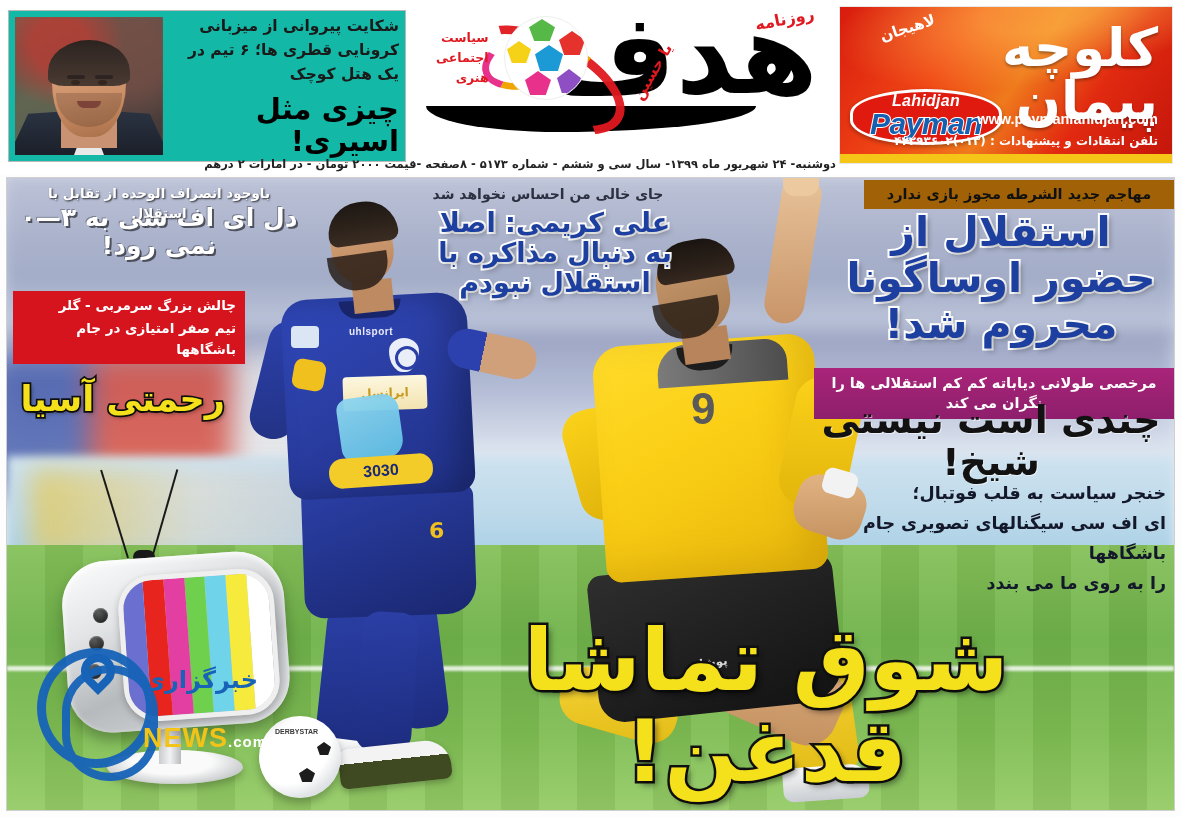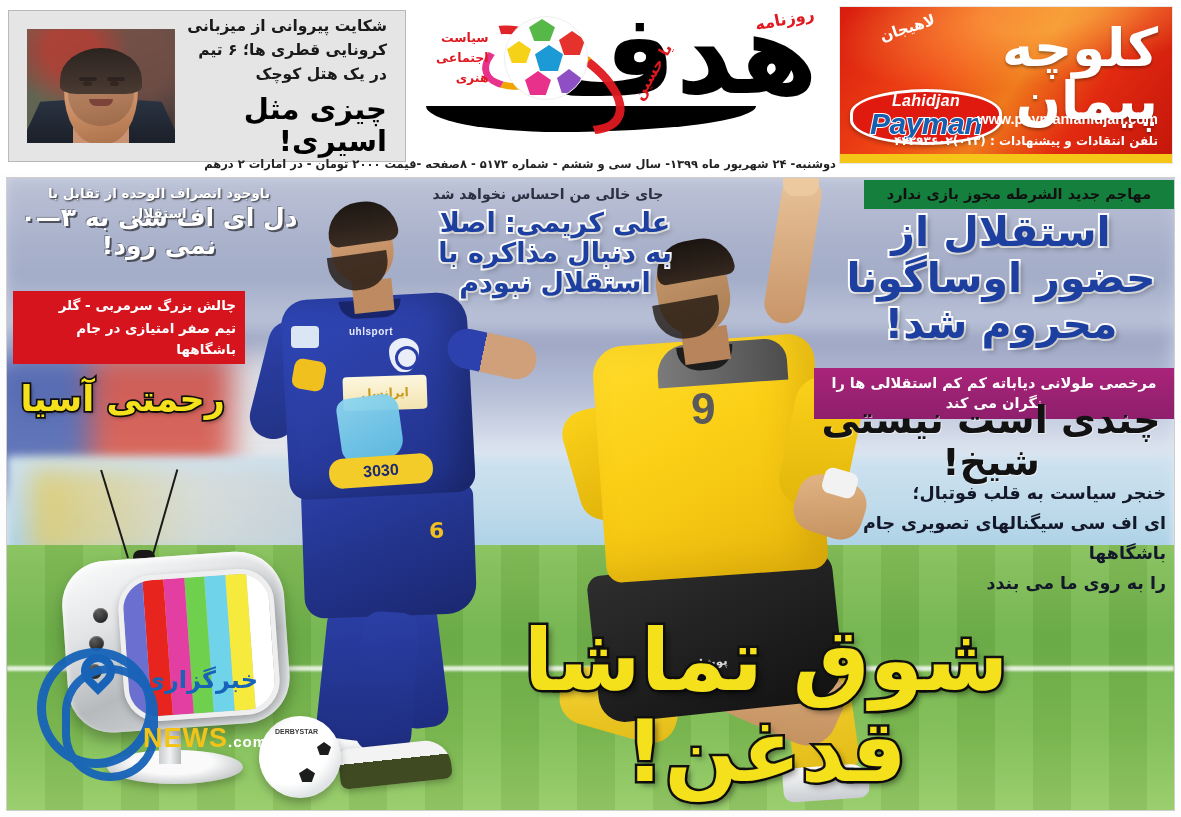--- a/index.html
+++ b/index.html
@@ -17,23 +17,23 @@
 
   
   #masthead{
     position:absolute; left:0; top:0; width:1181px; height:175px;
     background:#ffffff;
   }
 
   
   .promo-box{
     position:absolute; left:8px; top:10px; width:398px; height:152px;
-    background:#e5e5e5; border:1px solid #b9b9b9;
+    background:#14b8a6; border:1px solid #b9b9b9;
     display:flex; flex-direction:row-reverse; align-items:stretch;
-    padding:18px; gap:7px;
+    padding:6px; gap:7px;
   }
   .promo-photo{
     width:148px; flex:0 0 148px; position:relative; overflow:hidden;
     background:#6d5a52;
   }
   .promo-photo .bg{
     position:absolute; inset:0;
     background:
       radial-gradient(circle at 30% 20%, rgba(190,60,50,.75) 0 18%, rgba(0,0,0,0) 42%),
       radial-gradient(circle at 78% 30%, rgba(120,80,70,.7) 0 20%, rgba(0,0,0,0) 45%),
@@ -445,21 +445,21 @@
   }
   .wm-news{
     position:absolute; left:106px; bottom:14px;
     font-size:27px; font-weight:900; color:#f2c41a;
     font-family:"Liberation Sans",sans-serif; letter-spacing:1px;
   }
   .wm-news small{ color:#ffffff; font-size:15px; }
 
   
   .kicker-white{
-    position:absolute; background:#15803d; color:#111;
+    position:absolute; background:#a16207; color:#111;
     font-size:14.5px; font-weight:800; text-align:center;
     padding:4px 10px; line-height:1.45; letter-spacing:-.2px;
   }
   .kicker-red{
     position:absolute; background:#d5141e; color:#ffffff;
     font-size:13.5px; font-weight:800; text-align:right;
     padding:4px 9px; line-height:1.55;
   }
   .kicker-purple{
     position:absolute; background:linear-gradient(180deg,#a9247a,#8e1f6c);

